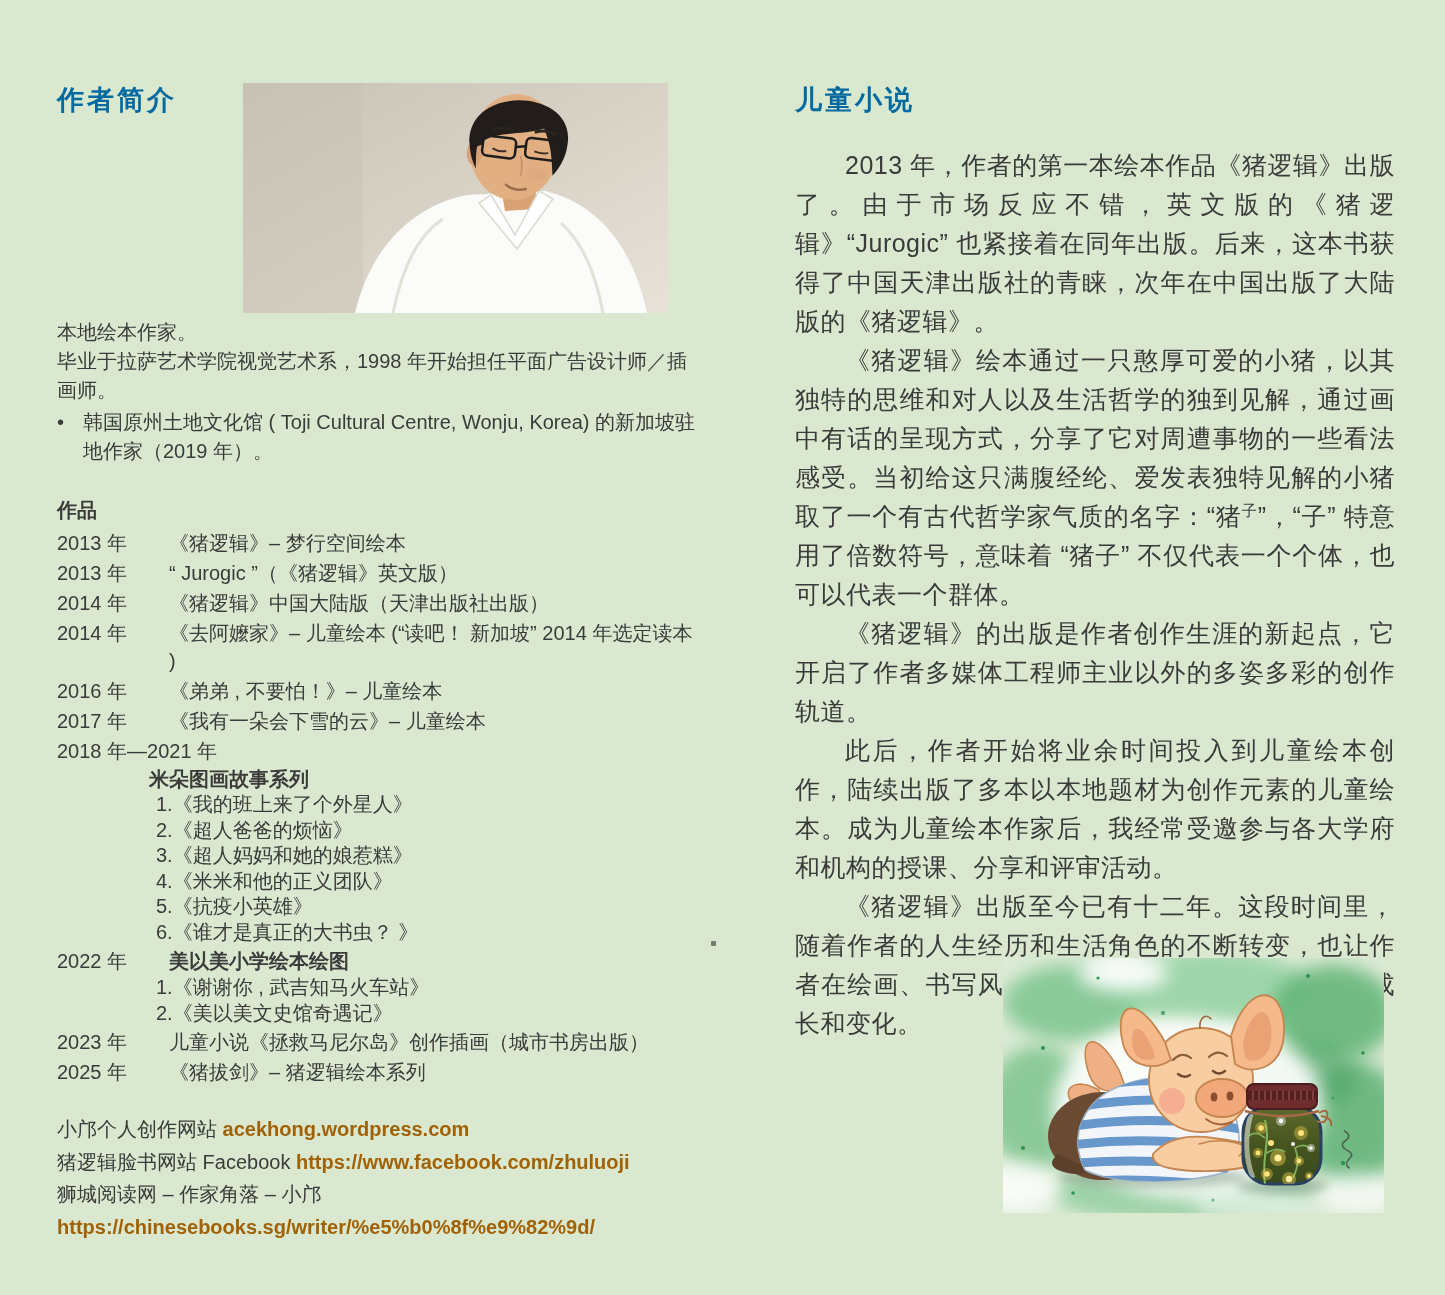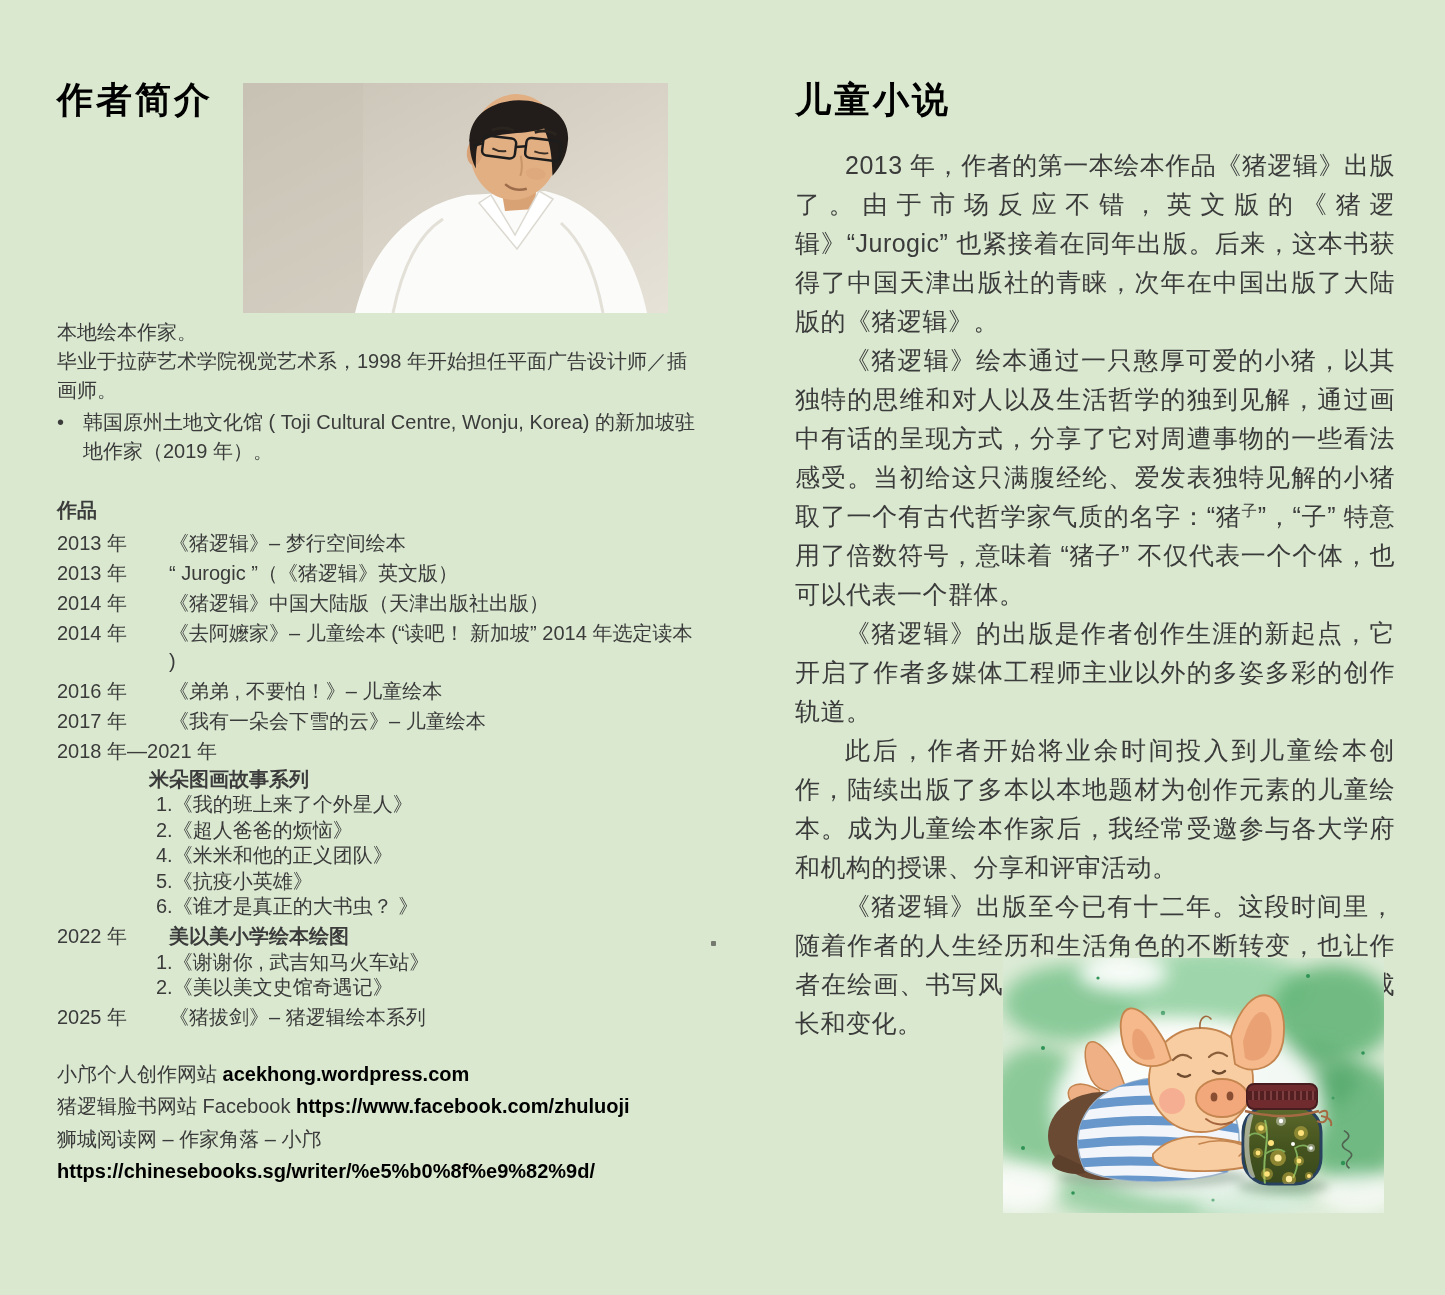--- a/index.html
+++ b/index.html
@@ -5,22 +5,22 @@
   html,body{margin:0;padding:0;}
   body{
     width:1445px;height:1295px;
     background:#d9e8cf;
     font-family:"Liberation Sans","DejaVu Sans",sans-serif;
     color:#3b3b3b;
     -webkit-font-smoothing:antialiased;
   }
   .page{position:relative;width:1445px;height:1295px;overflow:hidden;background:#d9e8cf;}
   .col-heading{
-    position:absolute;top:76px;
-    font-size:36px;font-weight:bold;color:#000000;letter-spacing:3px;
+    position:absolute;top:82px;
+    font-size:27px;font-weight:bold;color:#0369a1;letter-spacing:3px;
   }
   .left-heading{left:57px;}
   .right-heading{left:795px;}
 
   
   .photo{position:absolute;left:243px;top:83px;width:425px;height:230px;}
   .photo svg{display:block;width:100%;height:100%;}
 
   
   .left-flow{position:absolute;left:57px;top:318px;width:640px;font-size:20px;line-height:29px;}
@@ -32,21 +32,21 @@
   .bullet-dot{flex:0 0 26px;font-size:20px;}
   .bullet-text{flex:1;}
   .works-heading{font-weight:bold;margin-top:30px;margin-bottom:4px;}
   .work-row{display:flex;margin-top:2px;line-height:28px;gap:20px;}
   .work-year{flex:0 0 92px;}
   .work-title{flex:1;}
   .work-series{font-weight:bold;padding-left:92px;line-height:26px;margin-top:1px;}
   .work-item{padding-left:99px;line-height:25.5px;}
   .links{margin-top:27px;}
   .link-line{line-height:32.5px;}
-  .link-url{font-weight:bold;color:#000000;}
+  .link-url{font-weight:bold;color:#a16207;}
 
   
   .right-flow{position:absolute;left:795px;top:120px;width:600px;}
   .intro-p{
     font-size:25px;line-height:39px;
     text-align:justify;text-indent:2em;
     margin:0;letter-spacing:0.5px;
   }
   .right-flow .intro-p:first-child{margin-top:26px;}
   .intro-p sup{font-size:62%;line-height:0;}
@@ -141,31 +141,36 @@
       <span class="work-year">2017 年</span>
       <span class="work-title">《我有一朵会下雪的云》– 儿童绘本</span>
     </div>
 
     <div class="work-row">
       <span class="work-year" style="flex:1">2018 年—2021 年</span>
     </div>
     <div class="work-series">米朵图画故事系列</div>
     <div class="work-item">1.《我的班上来了个外星人》</div>
     <div class="work-item">2.《超人爸爸的烦恼》</div>
+    <div class="work-item">3.《超人妈妈和她的娘惹糕》</div>
     <div class="work-item">4.《米米和他的正义团队》</div>
     <div class="work-item">5.《抗疫小英雄》</div>
     <div class="work-item">6.《谁才是真正的大书虫？ 》</div>
 
     <div class="work-row">
       <span class="work-year">2022 年</span>
       <span class="work-title" style="font-weight:bold">美以美小学绘本绘图</span>
     </div>
     <div class="work-item">1.《谢谢你 , 武吉知马火车站》</div>
     <div class="work-item">2.《美以美文史馆奇遇记》</div>
 
+    <div class="work-row">
+      <span class="work-year">2023 年</span>
+      <span class="work-title">儿童小说《拯救马尼尔岛》创作插画（城市书房出版）</span>
+    </div>
     <div class="work-row">
       <span class="work-year">2025 年</span>
       <span class="work-title">《猪拔剑》– 猪逻辑绘本系列</span>
     </div>
 
     <div class="links">
       <div class="link-line">
         <span>小邝个人创作网站</span>
         <span class="link-url">acekhong.wordpress.com</span>
       </div>

